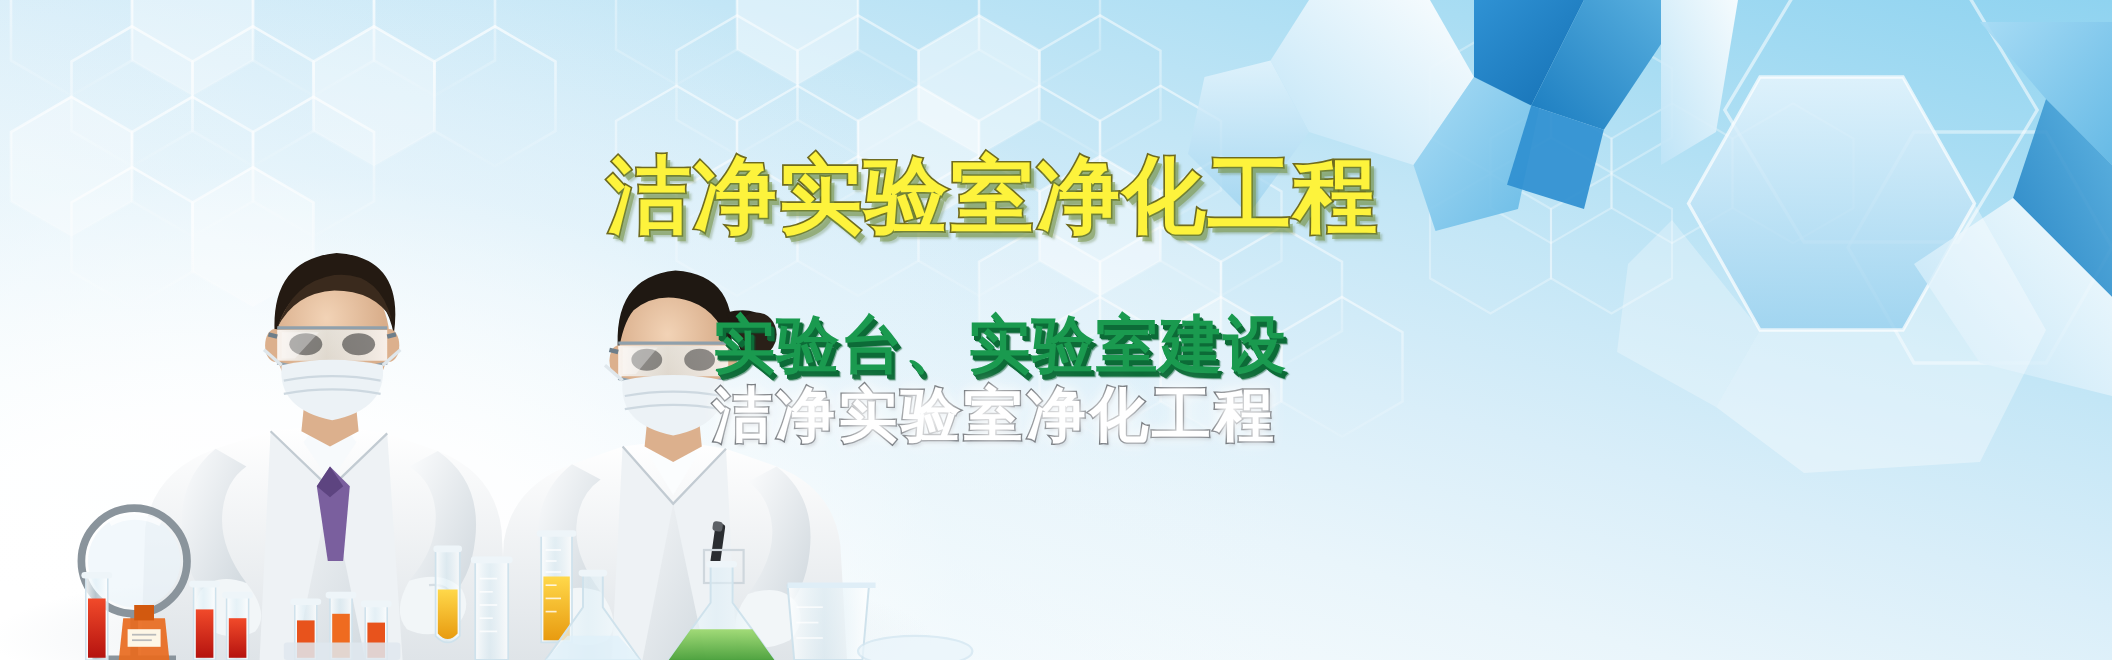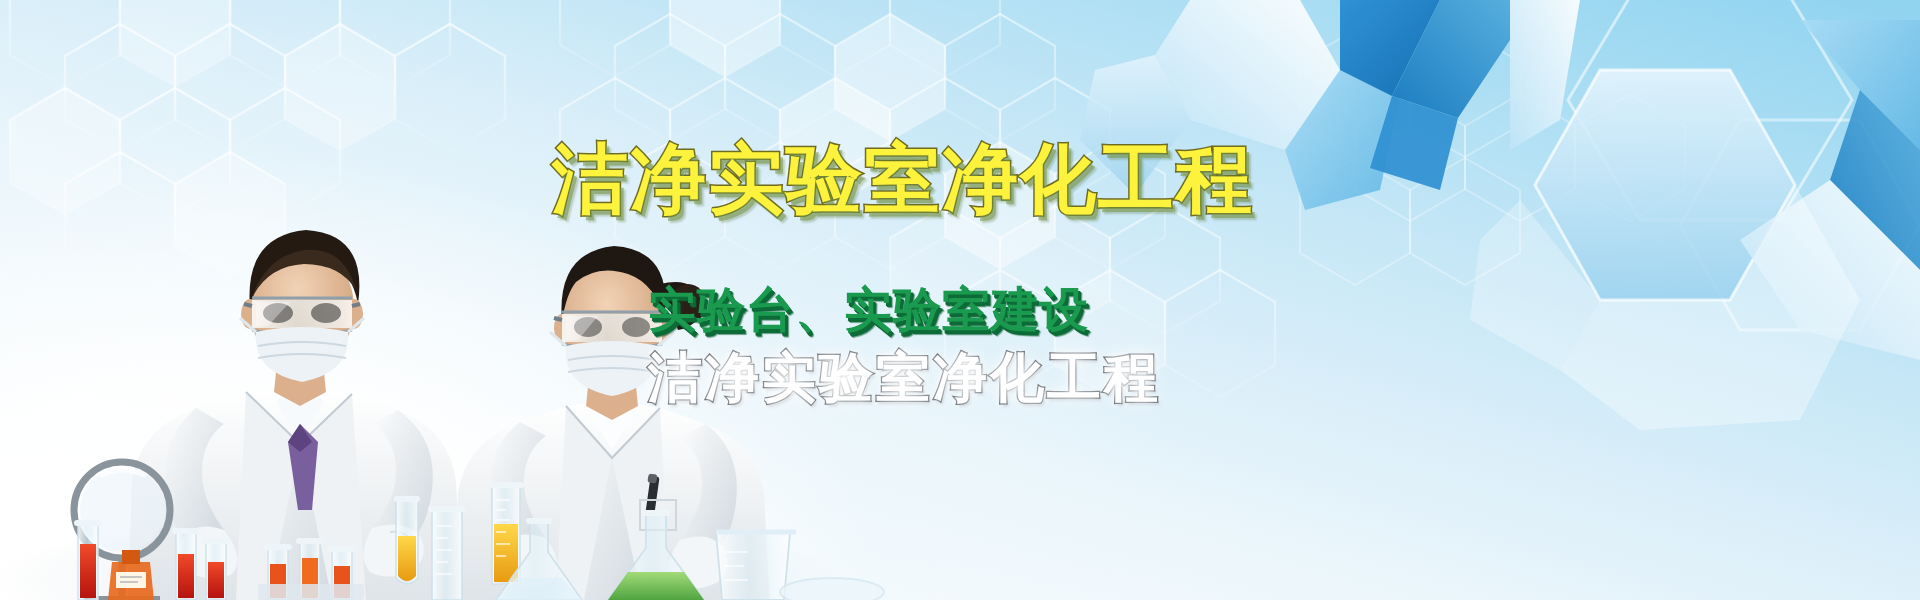--- a/index.html
+++ b/index.html
@@ -45,21 +45,21 @@
     -webkit-text-stroke:3px #6f6b1f;
     paint-order:stroke fill;
     text-shadow:
       4px 5px 0 rgba(120,150,70,0.55),
       6px 7px 2px rgba(90,120,60,0.30);
   }
 
   .subline-green {
     position:absolute;
     left:648px; top:286px;
-    font-size:48px;
+    font-size:57px;
     font-weight:bold;
     letter-spacing:1px;
     line-height:1;
     color:#1a9a4f;
     white-space:nowrap;
     text-shadow:
       2px 3px 0 #0c6b37,
       3px 4px 0 #0c6b37,
       4px 5px 1px rgba(10,90,48,0.55);
   }

